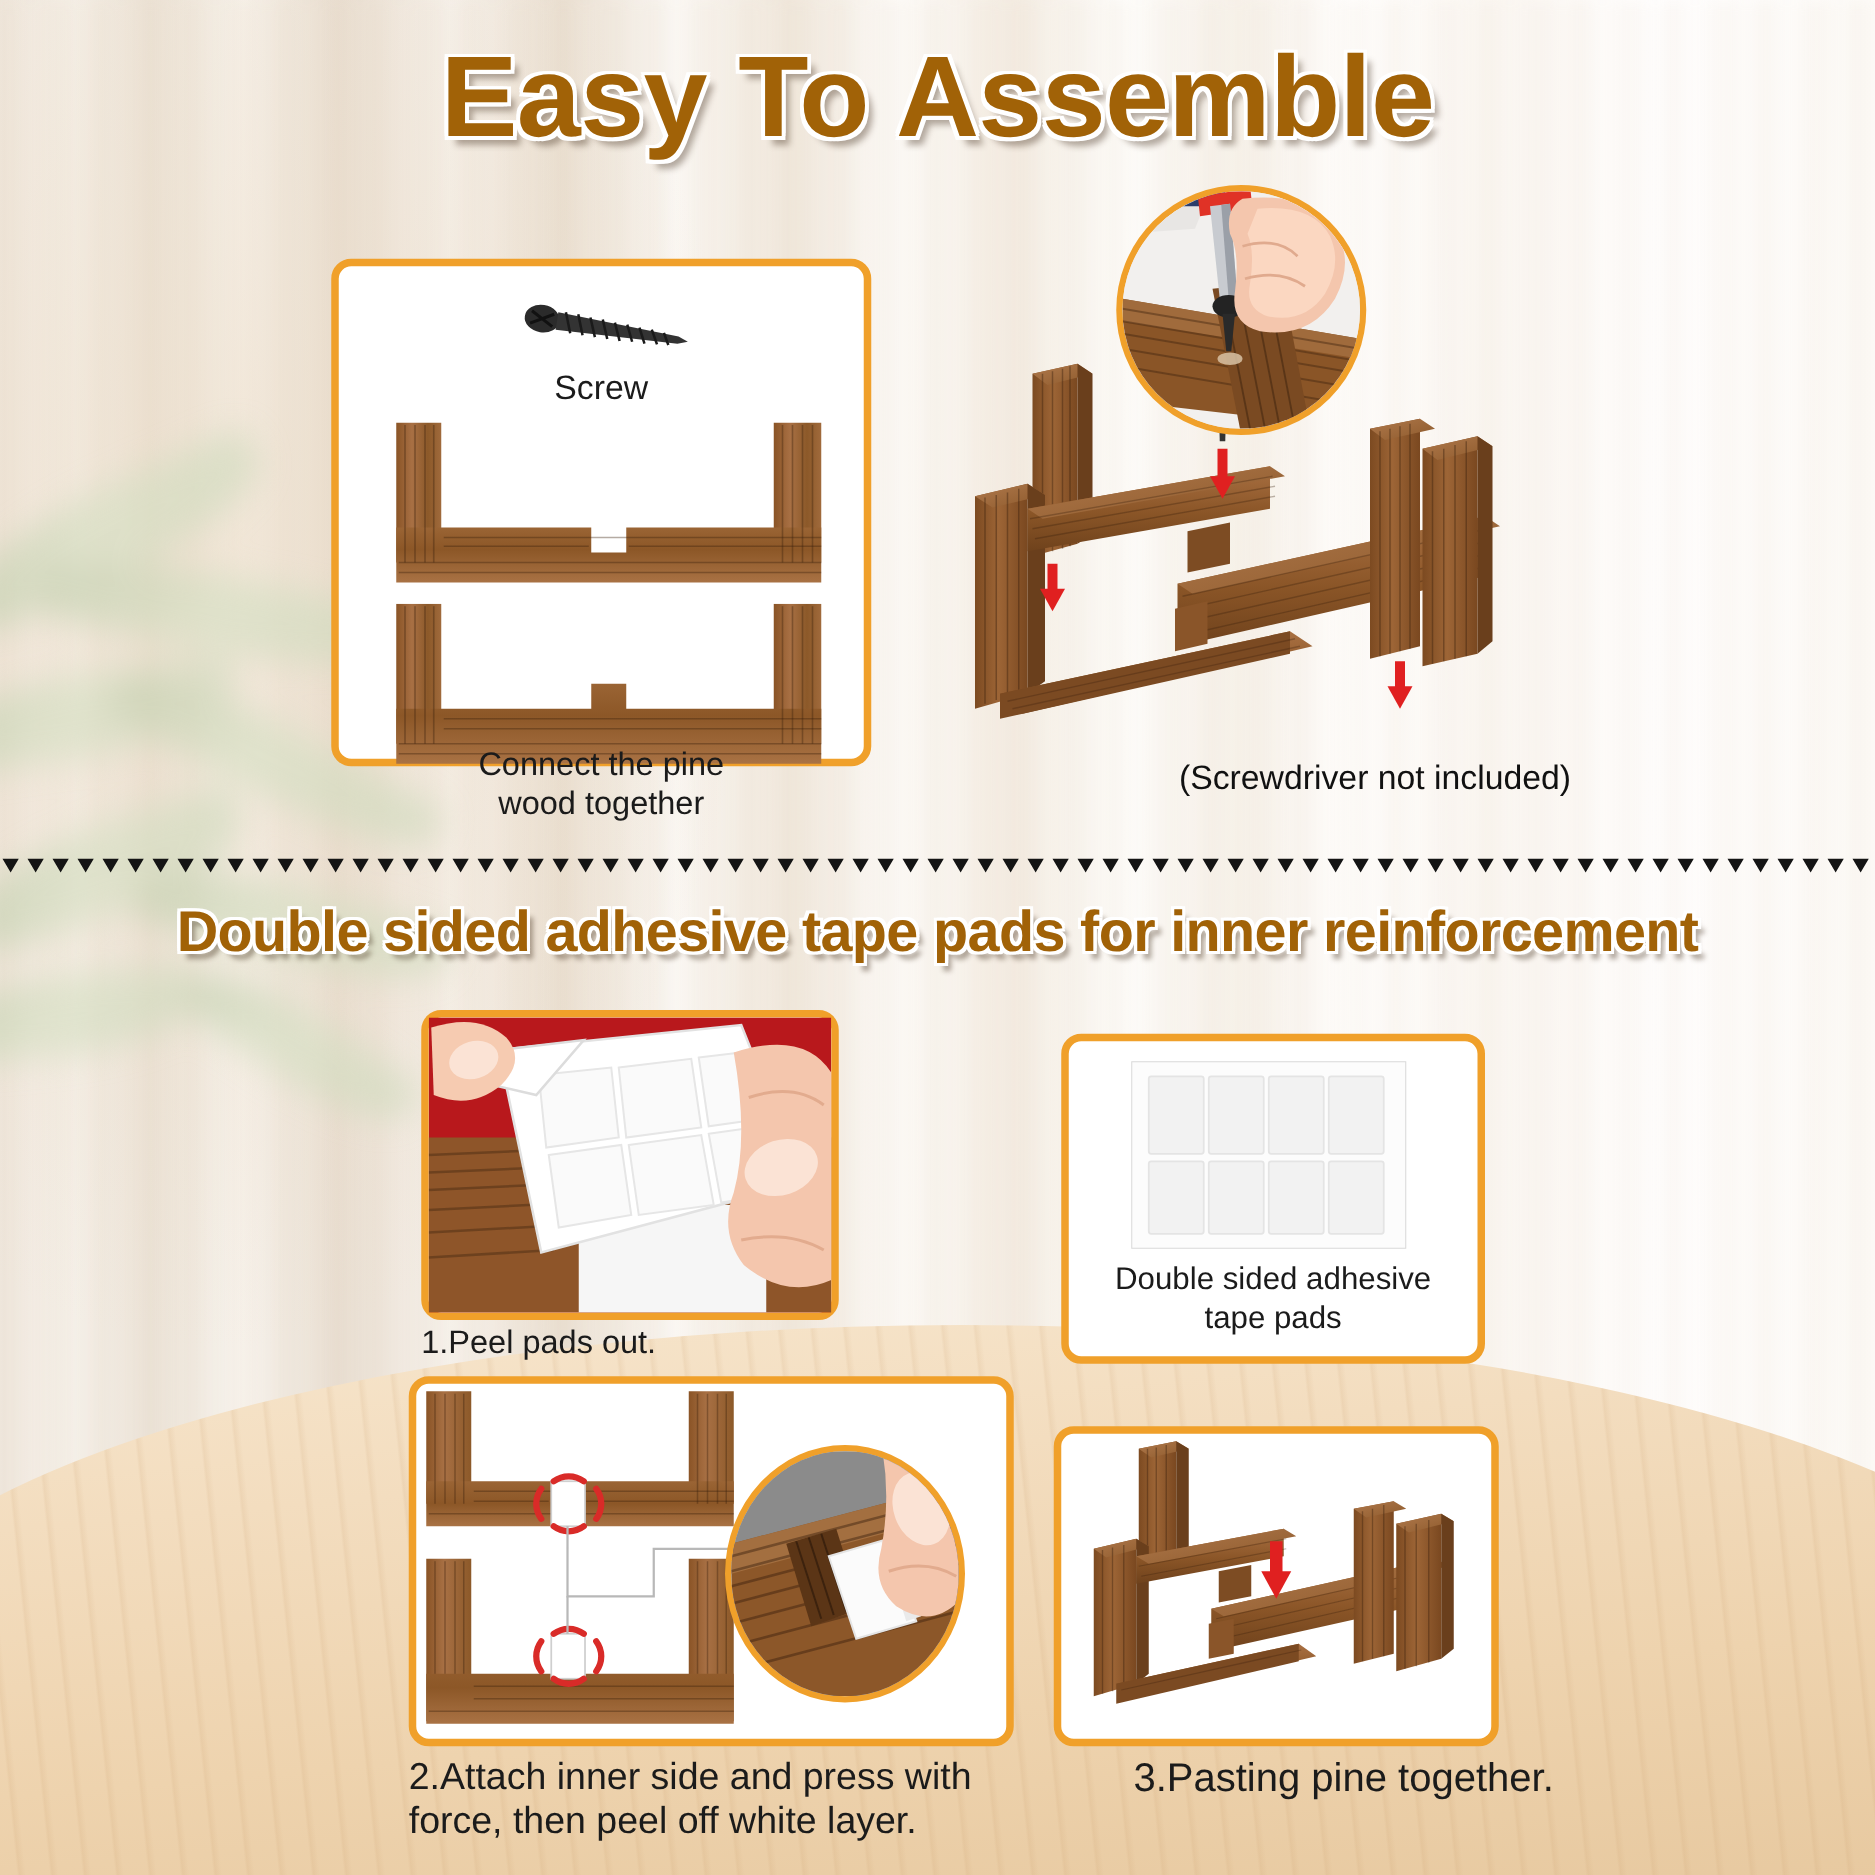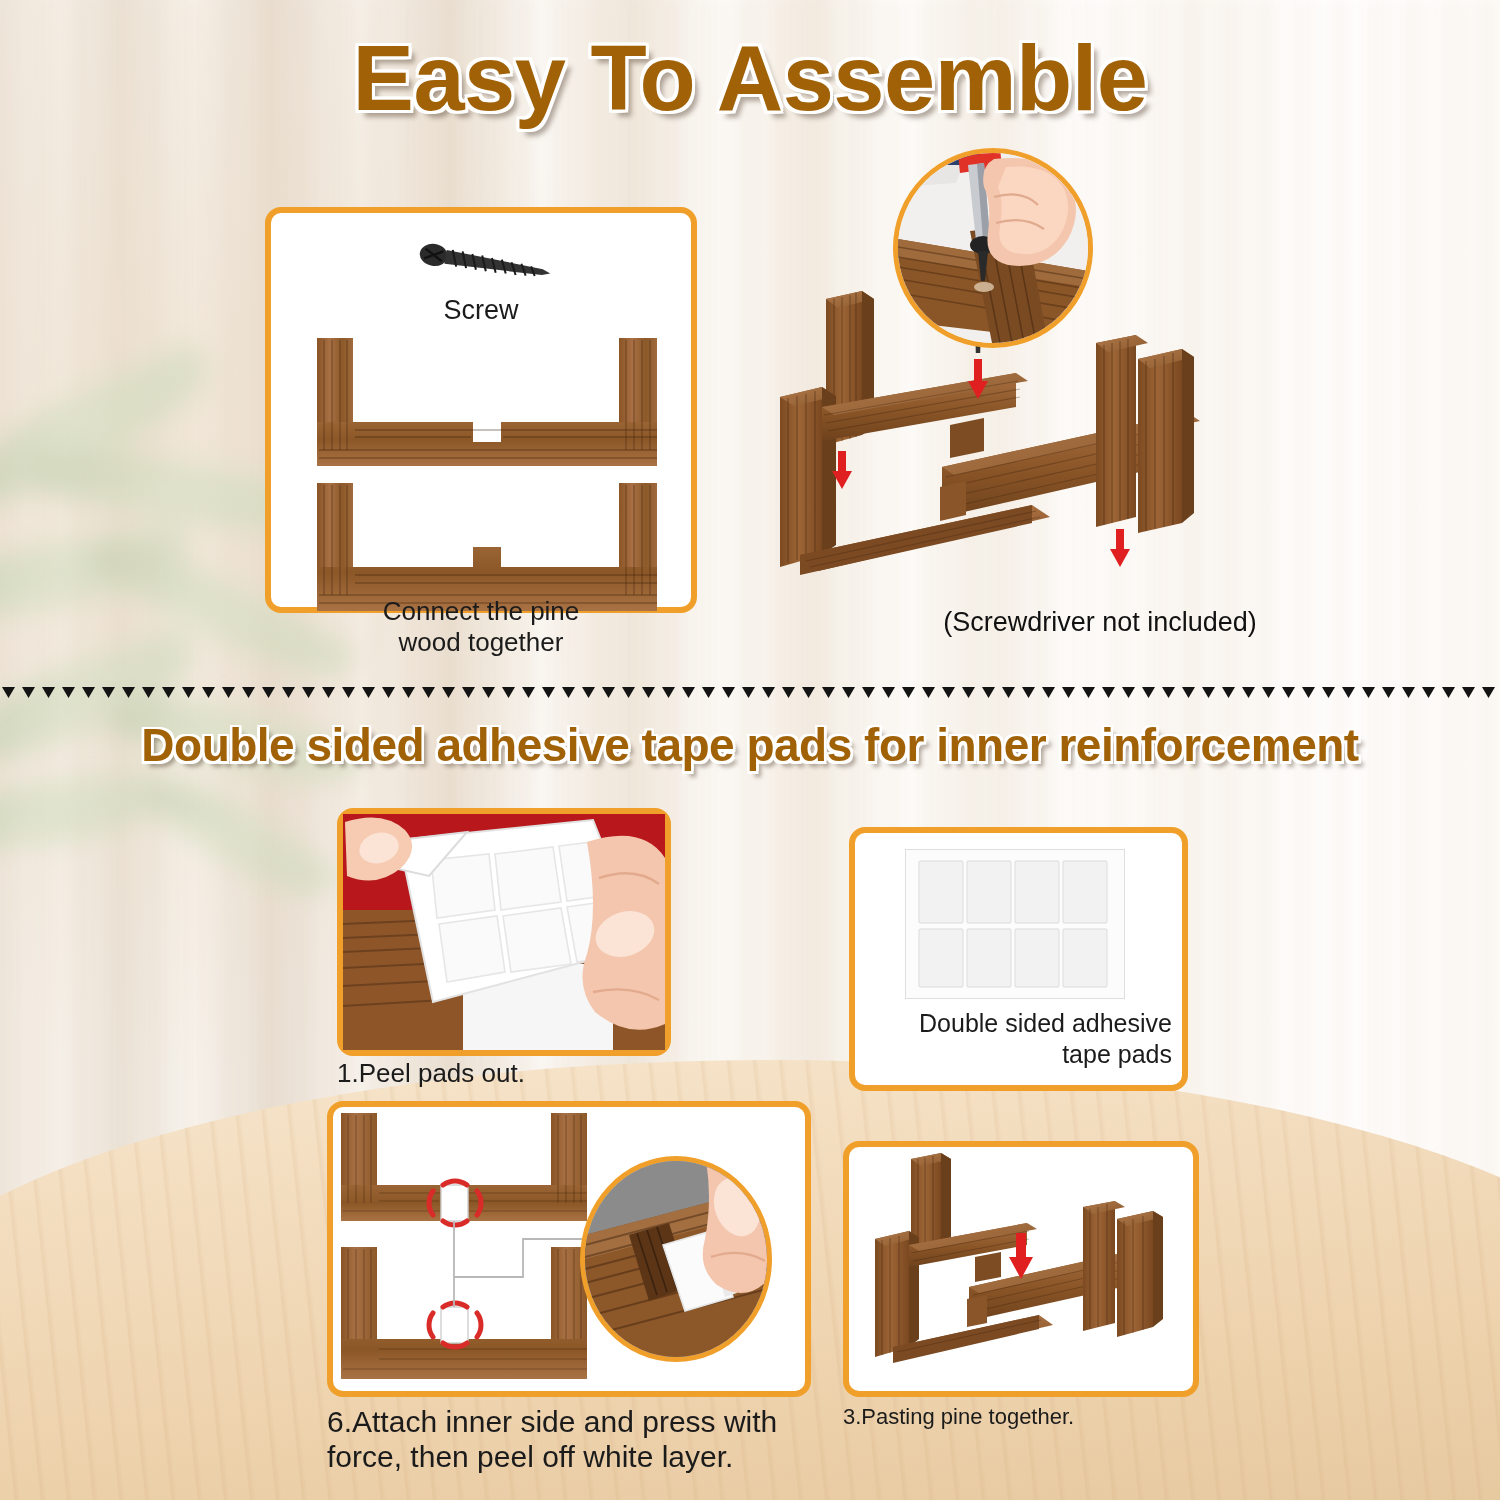--- a/index.html
+++ b/index.html
@@ -107,25 +107,25 @@
 
   
   #panel-connect { left: 265px; top: 207px; width: 432px; height: 406px; }
   #cap-connect { left: 265px; top: 596px; width: 432px; font-size: 26px; }
   #label-screw { position: absolute; left: 0; right: 0; top: 82px; text-align: center; font-size: 27px; color: #1b1b1b; }
 
   
   #panel-peel   { left: 337px; top: 808px; width: 334px; height: 248px; }
   #cap-peel     { left: 337px; top: 1058px; width: 400px; font-size: 26px; text-align: left; }
   #panel-pads   { left: 849px; top: 827px; width: 339px; height: 264px; }
-  #cap-pads-in  { position: absolute; left: 10px; right: 10px; bottom: 16px; text-align: right; font-size: 25px; color: #1b1b1b; line-height: 1.22; }
+  #cap-pads-in  { position: absolute; left: 10px; right: 10px; bottom: 16px; text-align: center; font-size: 25px; color: #1b1b1b; line-height: 1.22; }
   #panel-attach { left: 327px; top: 1101px; width: 484px; height: 296px; }
   #cap-attach   { left: 327px; top: 1404px; width: 470px; font-size: 30px; text-align: left; }
   #panel-paste  { left: 843px; top: 1141px; width: 356px; height: 256px; }
-  #cap-paste    { left: 843px; top: 1404px; width: 400px; font-size: 22px; text-align: left; }
+  #cap-paste    { left: 843px; top: 1404px; width: 400px; font-size: 32px; text-align: right; }
 
   
   #assembly { position: absolute; left: 770px; top: 255px; width: 480px; height: 400px; }
   #cap-tighten { position: absolute; left: 900px; top: 604px; width: 400px; text-align: center; }
   #cap-tighten .b { display:block; font-size: 29px; font-weight: bold; color:#111; }
   #cap-tighten .n { display:block; font-size: 27px; color:#111; margin-top: 3px; }
 
   
   .circle-inset {
     position: absolute;
@@ -589,21 +589,21 @@
 
     <path d="M78 84 L126 70 L148 136 L100 150 Z" fill="#fbfbfb" stroke="#e4e4e4" stroke-width="1.6"></path>
     <path d="M120 72 L132 69 L152 132 L140 136 Z" fill="#eaeaea"></path>
 
     <path d="M120 -6 Q176 -10 182 34 L182 120 Q160 142 132 124 Q112 106 120 78 Q128 36 120 -6 Z" fill="#f4c6ad"></path>
     <ellipse cx="152" cy="46" rx="22" ry="30" fill="#fbe3d5" transform="rotate(-20 152 46)"></ellipse>
     <path d="M126 96 Q156 86 180 100" stroke="#e2ab8e" stroke-width="2.4" fill="none"></path>
   </svg>
 </div>
 
-<div class="caption" id="cap-attach">6.Attach inner side and press with
+<div class="caption" id="cap-attach">2.Attach inner side and press with
 force, then peel off white layer.</div>
 
 <div class="panel" id="panel-paste">
   <svg width="100%" height="100%" viewBox="0 0 344 244">
     <defs>
       <linearGradient id="wA3" x1="0" y1="0" x2="1" y2="0">
         <stop offset="0%" stop-color="#7c4a21"></stop>
           <stop offset="45%" stop-color="#9d6536"></stop>
           <stop offset="100%" stop-color="#7a4820"></stop>
       </linearGradient>

